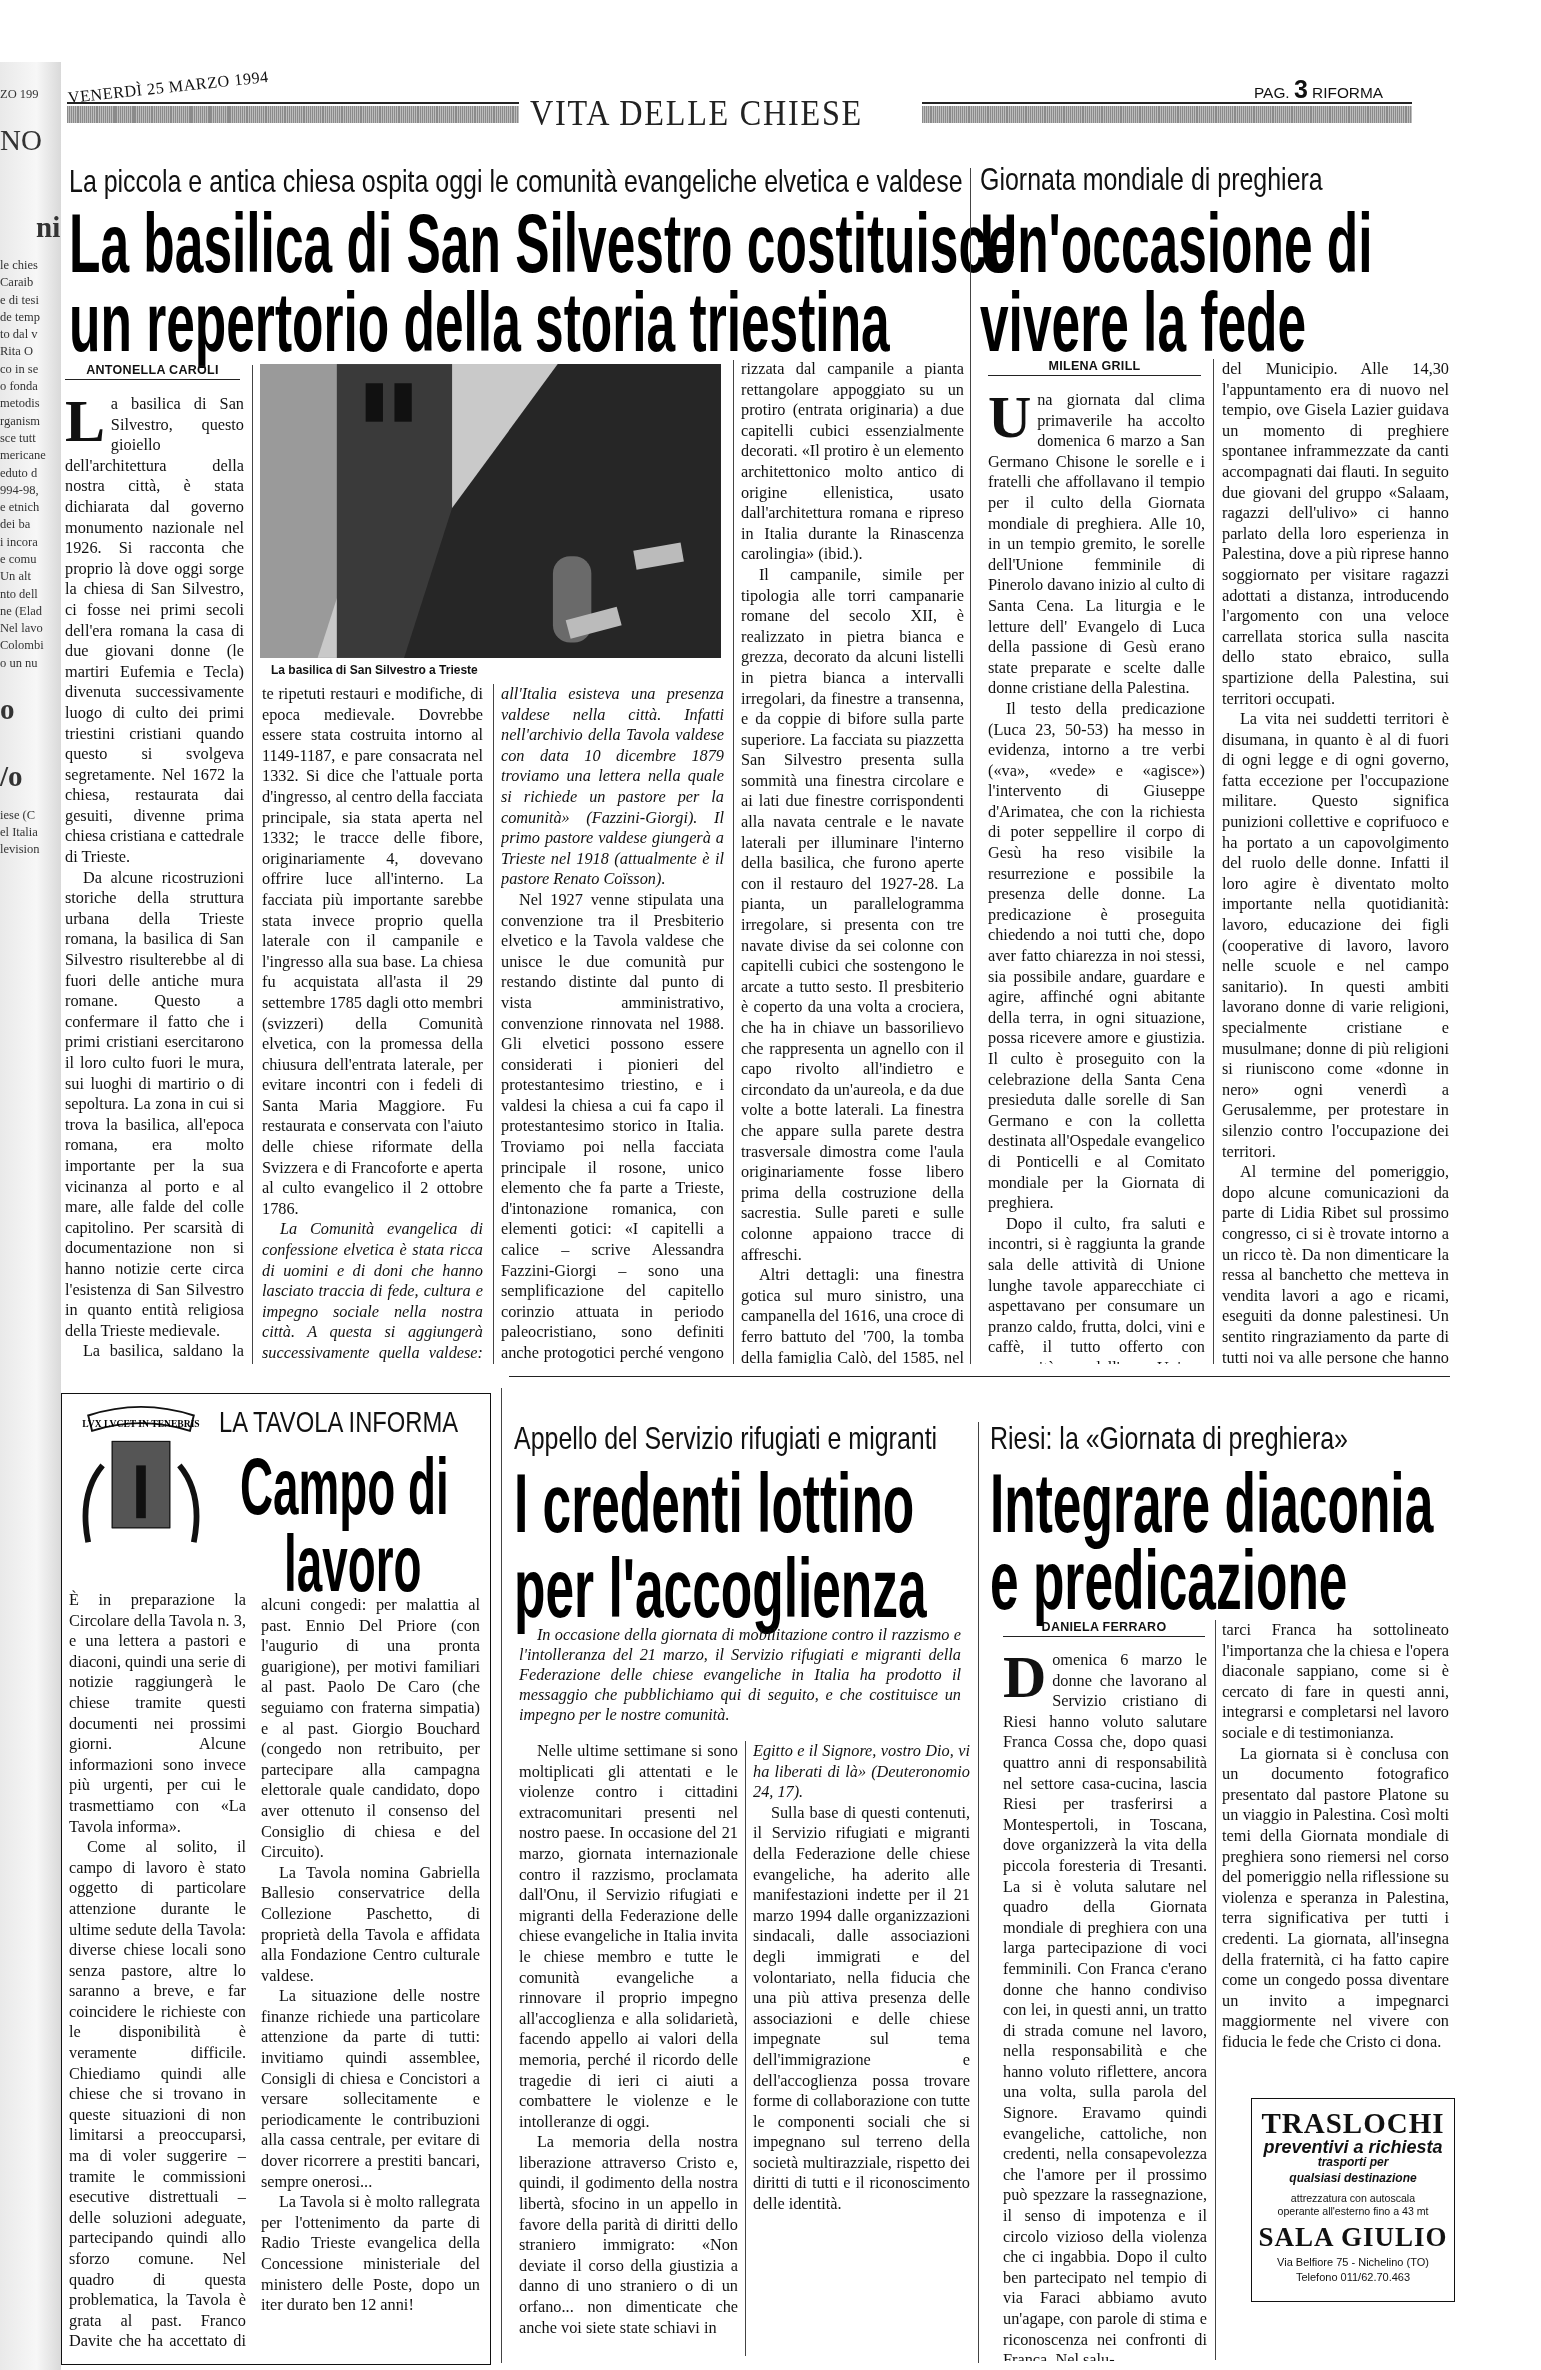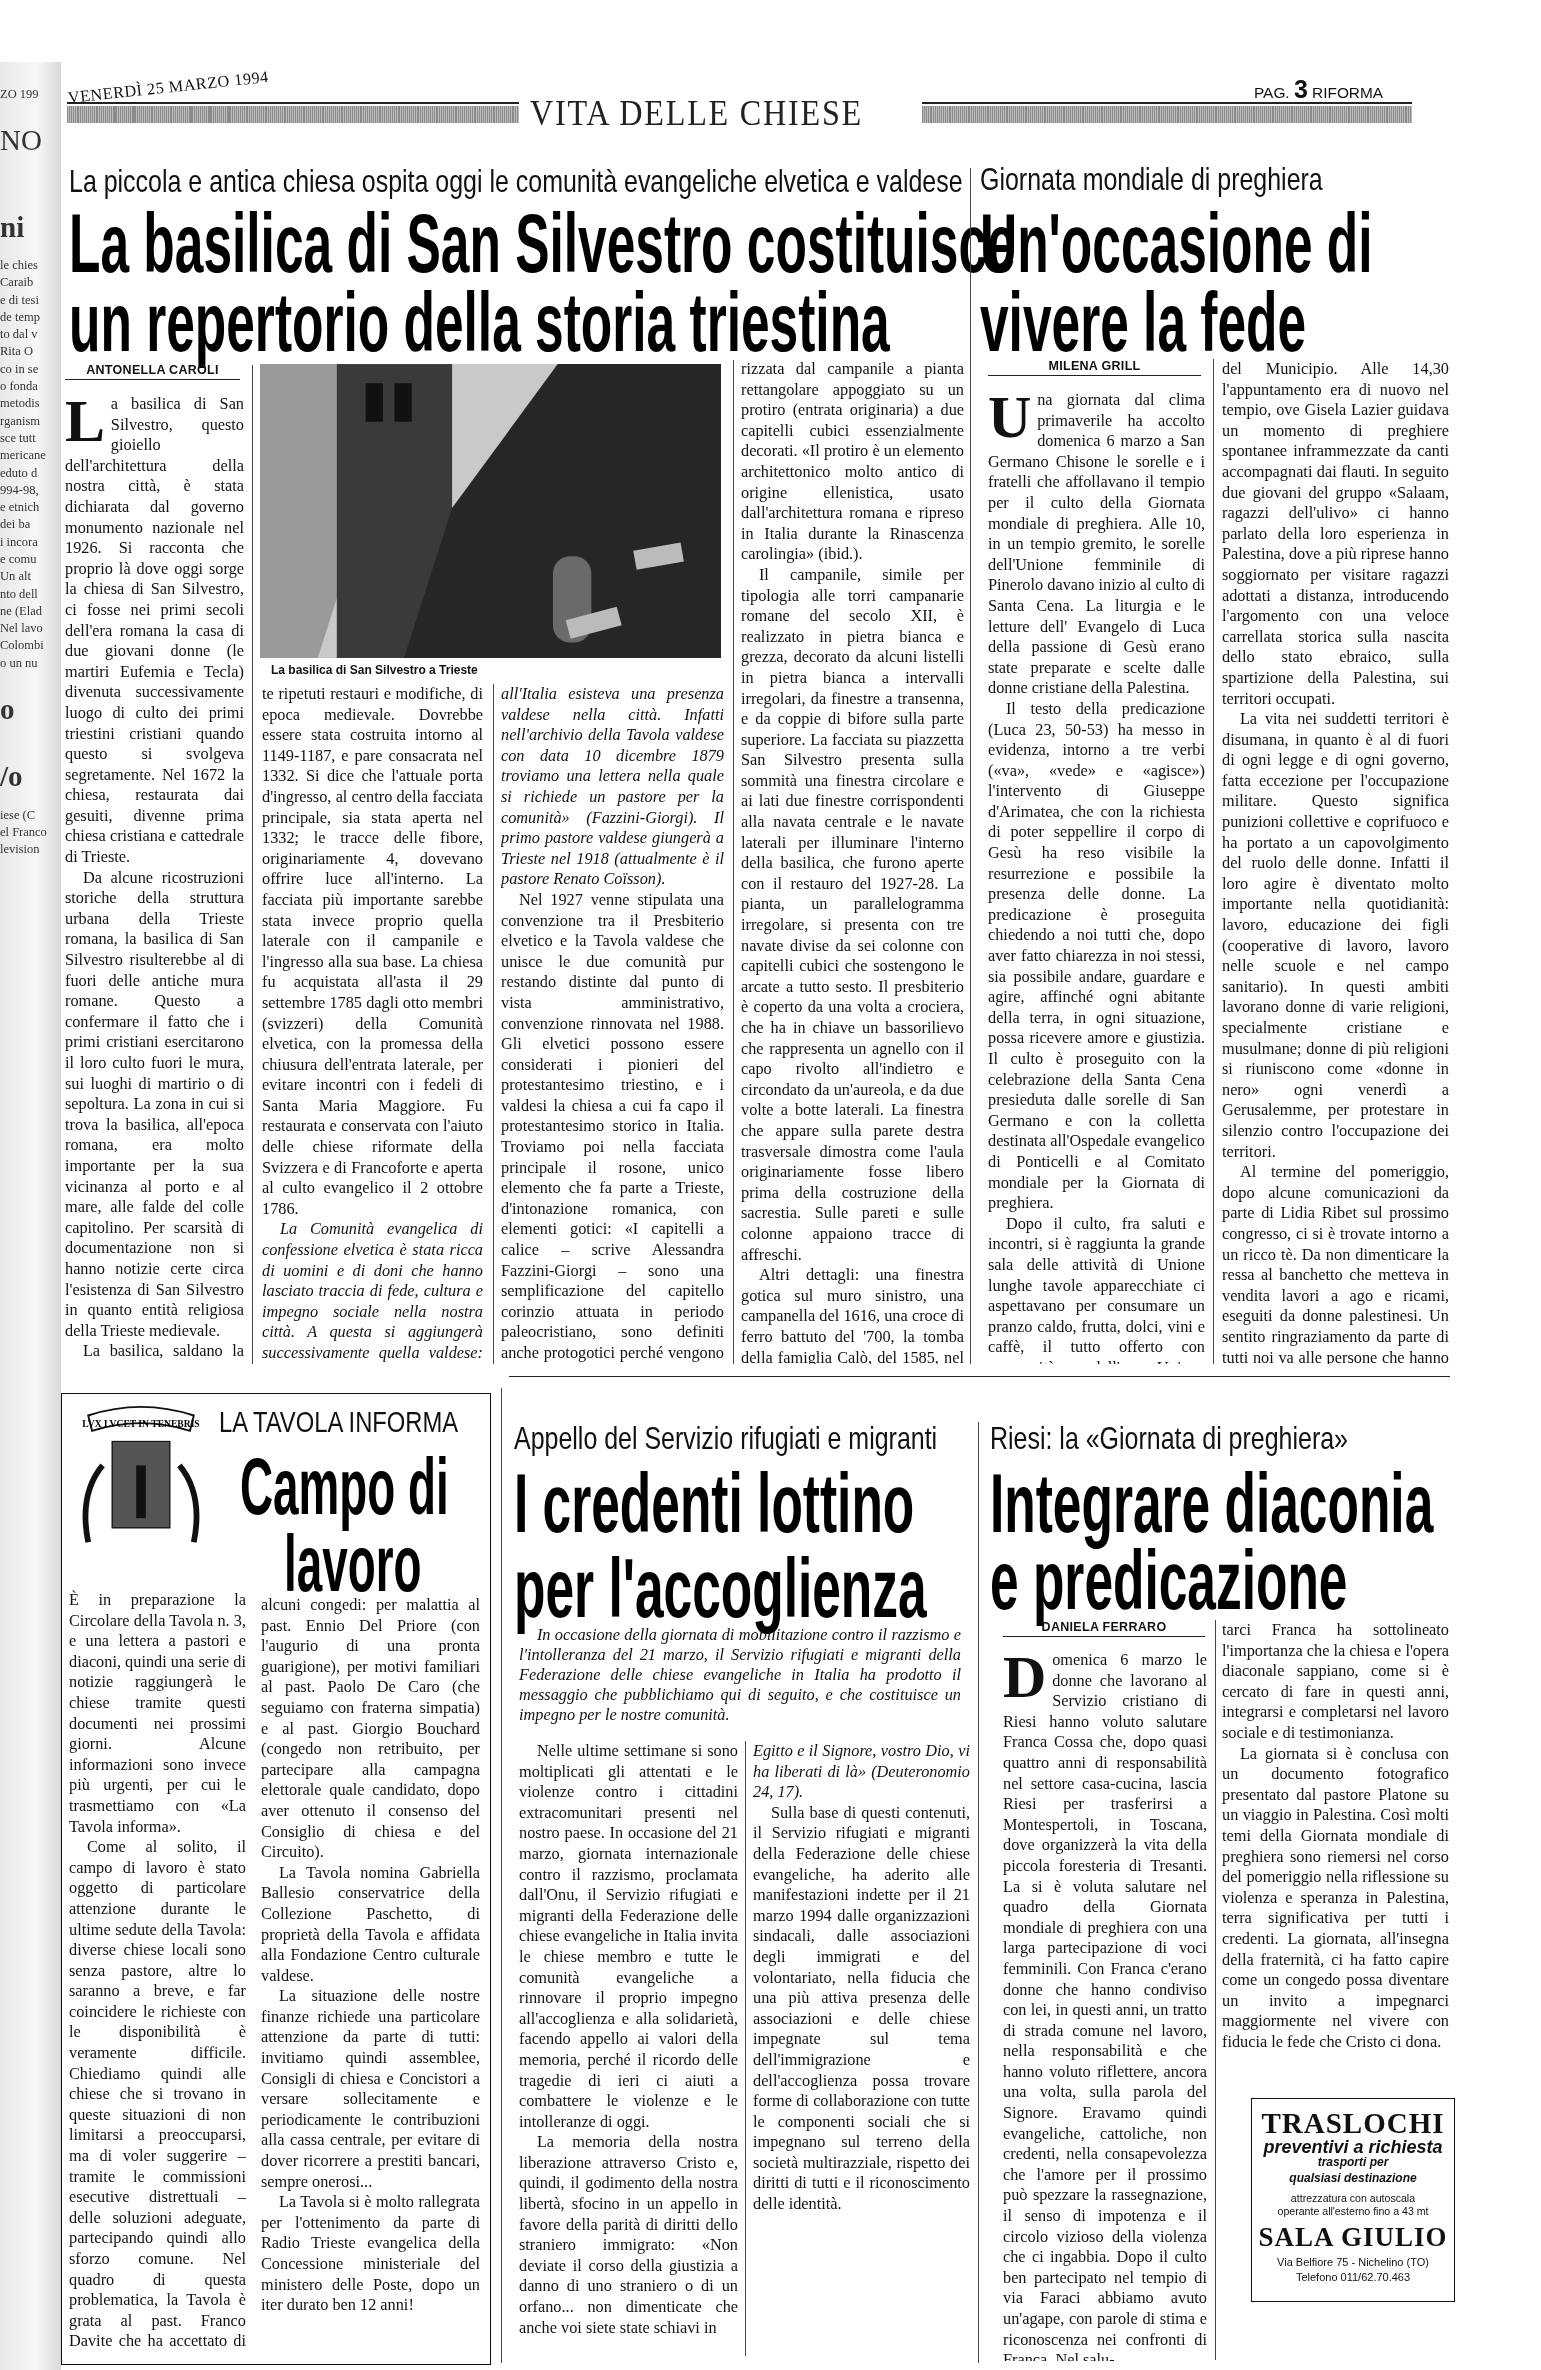--- a/index.html
+++ b/index.html
@@ -28,21 +28,21 @@
   .ad-box { position:absolute; border:1.9px solid #111; background:#fff; text-align:center; }
   .tavola-box { position:absolute; border:1.9px solid #111; }
 </style>
 </head>
 <body>
 
 <div class="leftstrip">
   <div id="strip-frags">
       <div class="frag" style="top: 24px;">ZO 199</div>
       <div class="frag" style="font-size: 29px; top: 70px;">NO</div>
-      <div class="frag" style="font-size: 29px; font-weight: bold; top: 157px;">ni</div>
+      <div class="frag" style="font-size: 29px; font-weight: bold; top: 157px; padding-left: 36px;">ni</div>
       <div class="frag" style="top: 195px;">le chies</div>
       <div class="frag" style="top: 212px;">Caraib</div>
       <div class="frag" style="top: 230px;">e di tesi</div>
       <div class="frag" style="top: 247px;">de temp</div>
       <div class="frag" style="top: 264px;">to dal v</div>
       <div class="frag" style="top: 281px;">Rita O</div>
       <div class="frag" style="top: 299px;">co in se</div>
       <div class="frag" style="top: 316px;">o fonda</div>
       <div class="frag" style="top: 333px;">metodis</div>
       <div class="frag" style="top: 351px;">rganism</div>
@@ -56,21 +56,21 @@
       <div class="frag" style="top: 489px;">e comu</div>
       <div class="frag" style="top: 506px;">Un alt</div>
       <div class="frag" style="top: 524px;">nto dell</div>
       <div class="frag" style="top: 541px;">ne (Elad</div>
       <div class="frag" style="top: 558px;">Nel lavo</div>
       <div class="frag" style="top: 575px;">Colombi</div>
       <div class="frag" style="top: 593px;">o un nu</div>
       <div class="frag" style="font-size: 29px; font-weight: bold; top: 639px;">o</div>
       <div class="frag" style="font-size: 29px; font-weight: bold; top: 706px;">/o</div>
       <div class="frag" style="top: 745px;">iese (C</div>
-      <div class="frag" style="top: 762px;">el Franco</div>
+      <div class="frag" style="top: 762px;">el Italia</div>
       <div class="frag" style="top: 779px;">levision</div>
     </div>
 </div>
 
 <div class="abs serif" style="left:69px; top:88px; font-size:16.3px; transform:rotate(-6deg); transform-origin:left bottom; letter-spacing:0.5px;">VENERDÌ 25 MARZO 1994</div>
 <div class="band" style="left:67px; top:106px; width:452px;"></div>
 <div class="rule" style="left:67px; top:102px; width:452px; height:1.9px;"></div>
 <div class="abs serif" style="left:530px; top:94px; font-size:35px; letter-spacing:1.9px; font-variant:small-caps; color:#222; transform:scaleX(0.92); transform-origin:left top;">VITA DELLE CHIESE</div>
 <div class="band" style="left:922px; top:106px; width:490px;"></div>
 <div class="rule" style="left:922px; top:102px; width:490px; height:1.9px;"></div>

